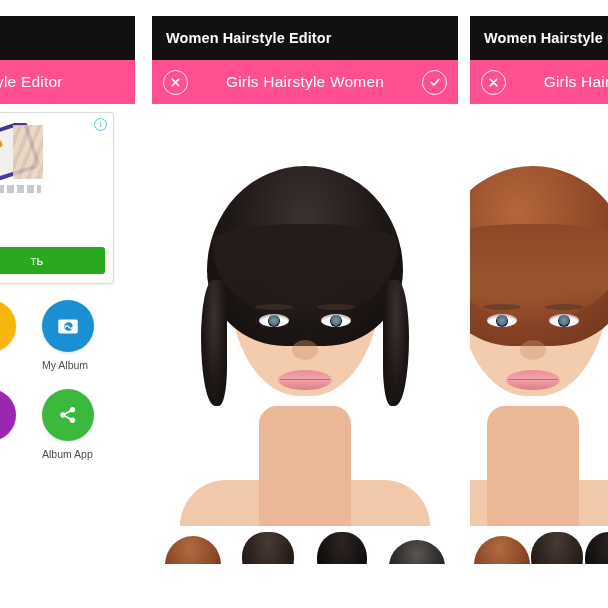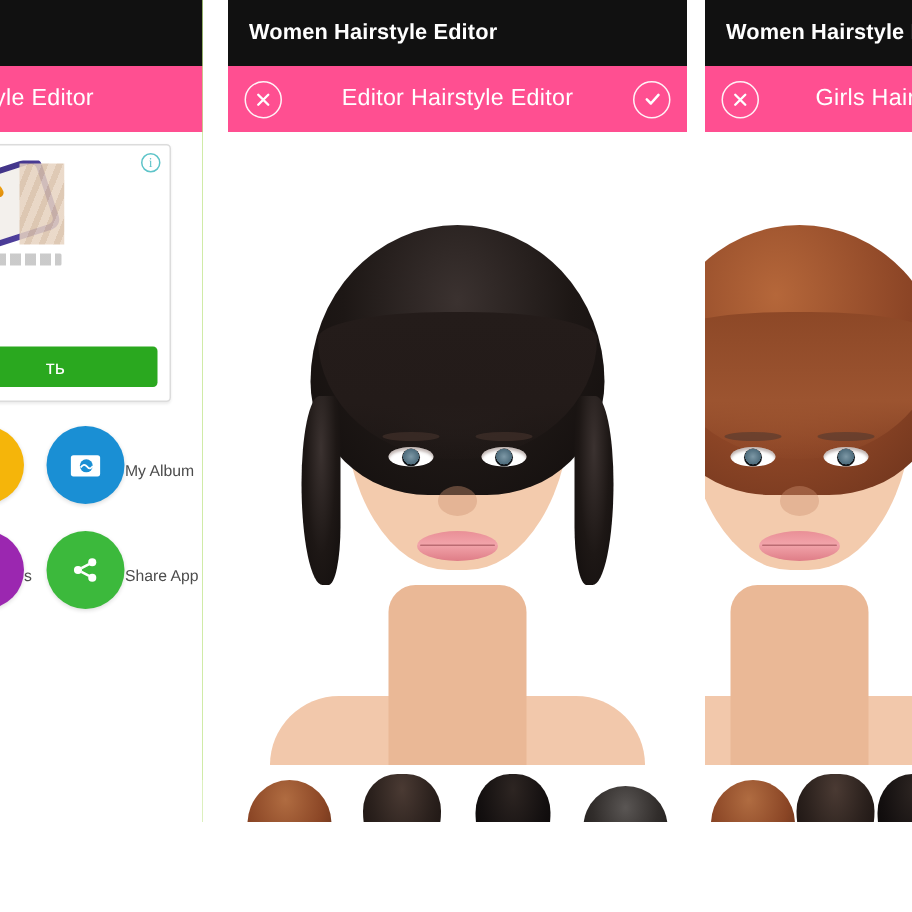--- a/index.html
+++ b/index.html
@@ -5,21 +5,21 @@
   * { box-sizing: border-box; margin: 0; padding: 0; }
   html, body {
     width: 608px; height: 608px;
     background: #ffffff;
     font-family: "Liberation Sans", sans-serif;
     overflow: hidden;
   }
   .stage { position: relative; width: 608px; height: 608px; background: #fff; }
 
   
-  .panel { position: absolute; top: 0; height: 548px; background: #84cc16; overflow: hidden; }
+  .panel { position: absolute; top: 16px; height: 548px; background: #0369a1; overflow: hidden; }
   #panel-left  { left: -18px; width: 153px; }
   #panel-mid   { left: 152px; width: 306px; }
   #panel-right { left: 470px; width: 170px; }
 
   .statusbar {
     height: 44px; background: #111111; color: #ffffff;
     display: flex; align-items: center; padding: 0 14px;
     font-size: 14.5px; font-weight: bold; letter-spacing: .1px; white-space: nowrap;
   }
   .appbar {
@@ -175,21 +175,21 @@
     background:#2aa81f; border-radius:3px; color:#ffffff;
     display:flex; align-items:center; justify-content:center;
     font-size:13px; letter-spacing:.2px;
   }
 
   .home-grid {
     position:absolute; left:-22px; top:196px; width:154px;
     display:grid; grid-template-columns: 1fr 1fr; row-gap:18px; column-gap:10px;
     padding: 0 4px;
   }
-  .home-cell { display:flex; flex-direction:row; align-items:center; }
+  .home-cell { display:flex; flex-direction:column; }
   .home-circle {
     width:52px; height:52px; border-radius:50%;
     display:flex; align-items:center; justify-content:center;
     box-shadow: 0 1px 3px rgba(0,0,0,.14);
   }
   .home-label { margin-top:7px; font-size:10.5px; color:#4c4c4c; white-space:nowrap; }
   .home-circle svg { display:block; }
 
   .install-bar {
     position:absolute; left:0; right:0; bottom:0; height:88px; background:#ffffff;
@@ -267,21 +267,21 @@
 
         <div class="home-cell">
           <div class="home-circle" style="background:#3cb93c">
             <svg width="24" height="24" viewBox="0 0 24 24" fill="#fff">
               <circle cx="7" cy="12" r="2.7"></circle>
               <circle cx="16.5" cy="6.8" r="2.7"></circle>
               <circle cx="16.5" cy="17.2" r="2.7"></circle>
               <path d="M9.3 10.8 L14.4 8.1 M9.3 13.2 L14.4 15.9" stroke="#fff" stroke-width="1.7"></path>
             </svg>
           </div>
-          <div class="home-label">Share App</div>
+          <div class="home-label">Album App</div>
         </div>
 
       </div>
 
       <div class="install-bar">
         <div class="install-text">тиции</div>
       </div>
 
     </div>
   </div>
@@ -291,21 +291,21 @@
     <div class="statusbar">
       <span>Women Hairstyle Editor</span>
     </div>
 
     <div class="appbar">
       <div class="round-ico">
         <svg width="13" height="13" viewBox="0 0 14 14">
           <path d="M3.4 3.4 L10.6 10.6 M10.6 3.4 L3.4 10.6" stroke="#fff" stroke-width="1.7" stroke-linecap="round"></path>
         </svg>
       </div>
-      <div class="appbar-title">Editor Hairstyle Editor</div>
+      <div class="appbar-title">Girls Hairstyle Women</div>
       <div class="round-ico">
         <svg width="14" height="14" viewBox="0 0 14 14">
           <path d="M3.2 7.3 L5.9 10 L11 4.3" stroke="#fff" stroke-width="1.7" fill="none" stroke-linecap="round" stroke-linejoin="round"></path>
         </svg>
       </div>
     </div>
 
     <div class="canvas">
       <div class="face-wrap">
         <div class="p-shoulder"></div>

